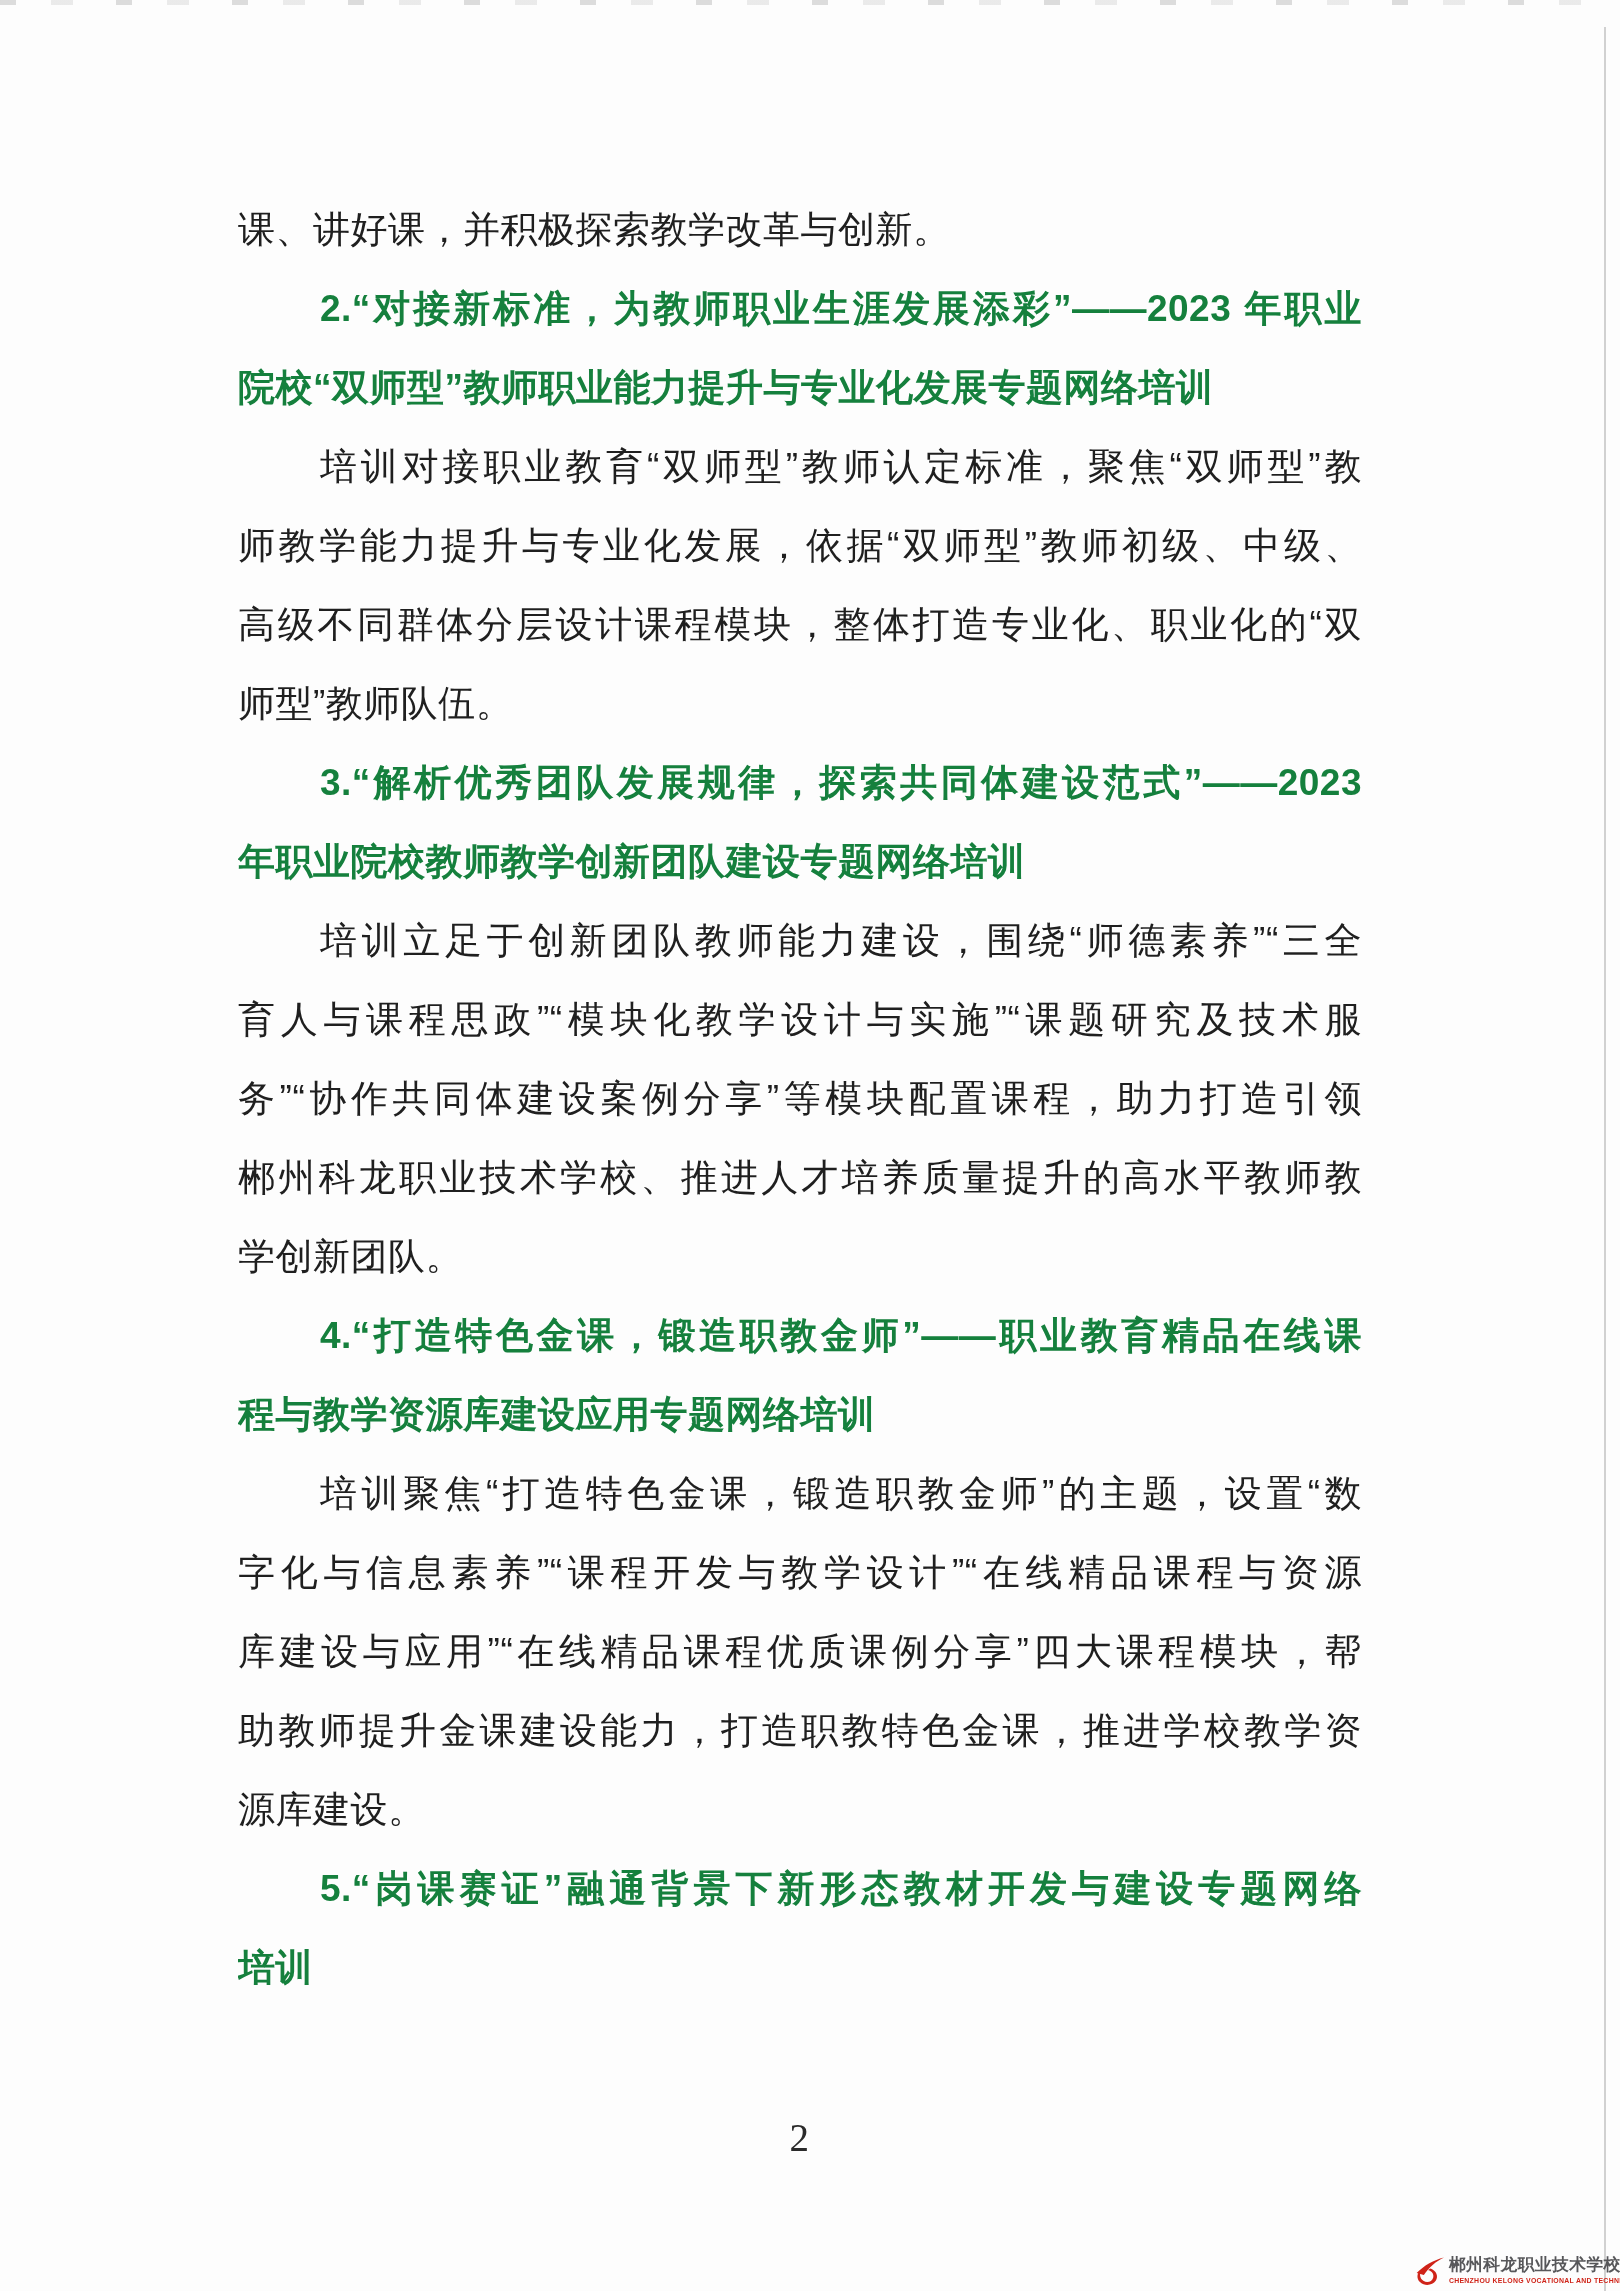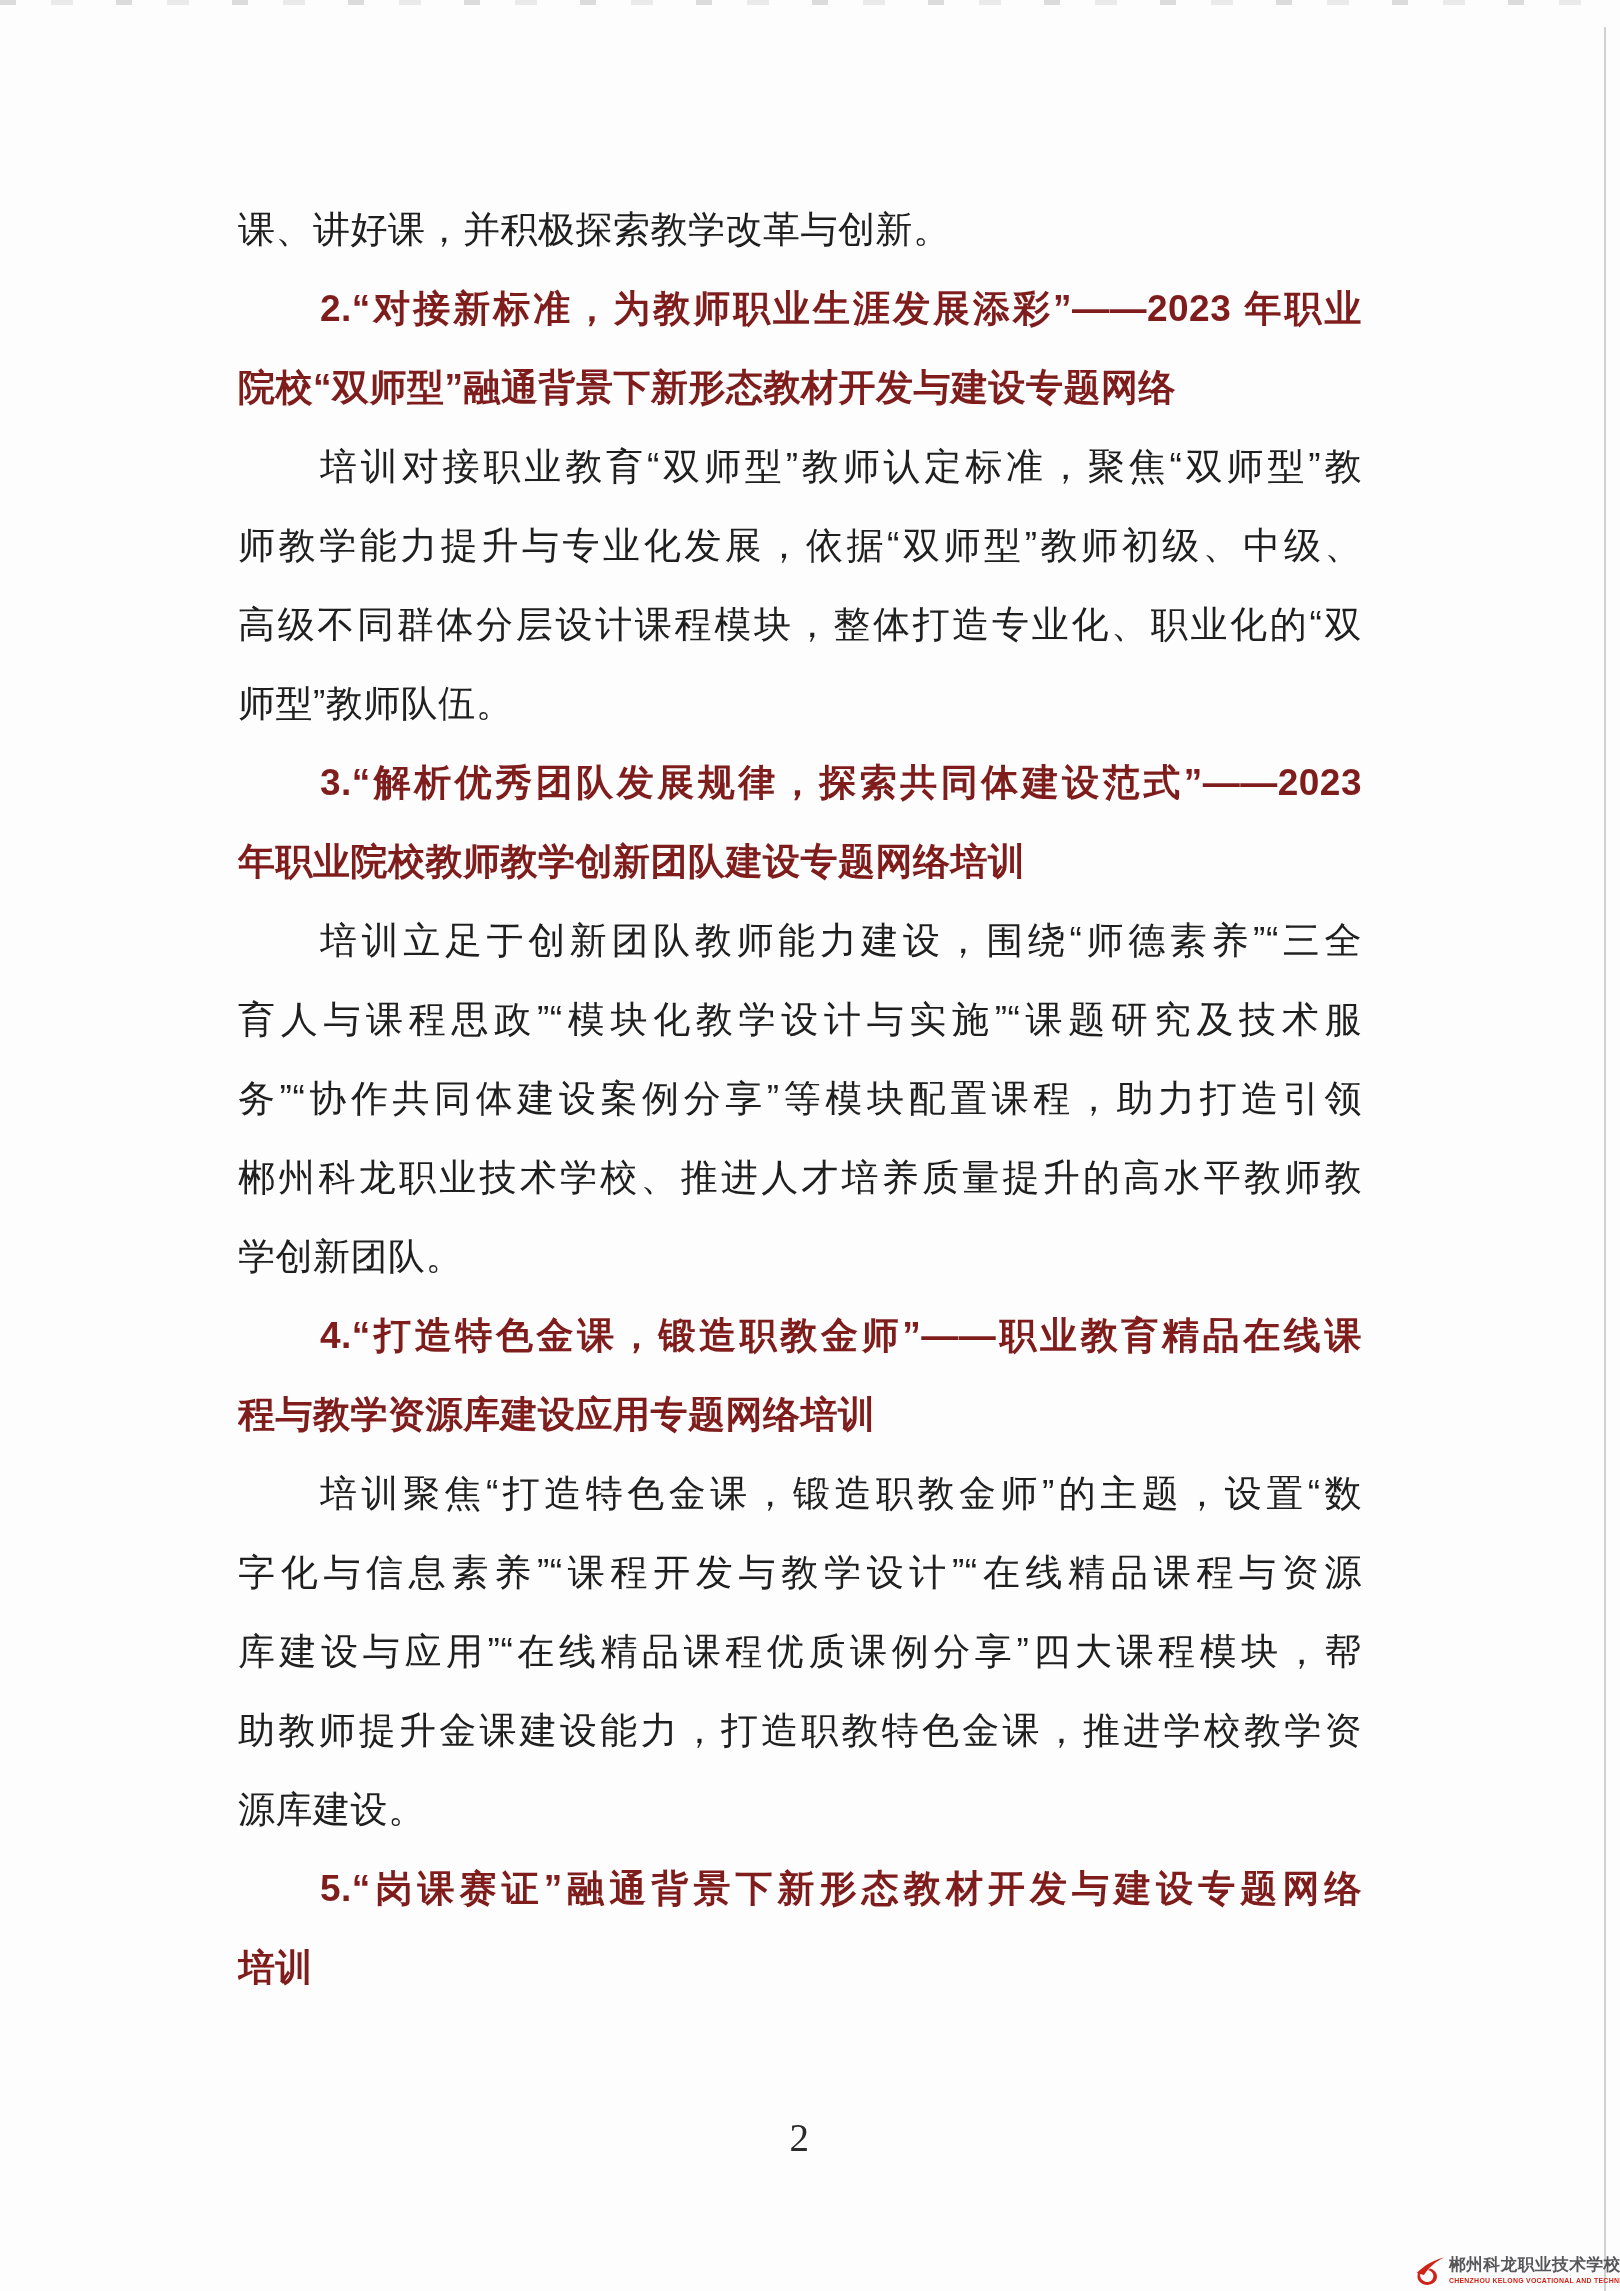--- a/index.html
+++ b/index.html
@@ -9,21 +9,21 @@
   .top-noise{position:absolute;top:0;left:0;right:13.7px;height:4.9px;
     background:repeating-linear-gradient(90deg, rgba(70,70,70,0.18) 0 15.7px, rgba(0,0,0,0) 15.7px 51px, rgba(70,70,70,0.10) 51px 73px, rgba(0,0,0,0) 73px 116px);
   }
   
   .right-scanline{position:absolute;top:27.4px;bottom:0;left:1604px;width:2px;background:#c9c9c9;opacity:0.85;}
 
   .textblock{position:absolute;left:238px;top:190px;width:1124px;}
   .line{height:79px;line-height:79px;font-size:37px;color:#1f1f1f;
     font-family:Liberation Sans, sans-serif;
     white-space:nowrap;overflow:hidden;letter-spacing:0.5px;}
-  .b{font-weight:700;color:#7f1d1d;}
+  .b{font-weight:700;color:#15803d;}
   .i{text-indent:82px;}
   .j{text-align:justify;text-align-last:justify;text-justify:inter-character;}
   .l{text-align:left;}
 
   .pagenum{position:absolute;left:0;right:21.6px;top:2115px;text-align:center;
     font-family:"Liberation Serif","DejaVu Serif",serif;font-size:39px;color:#2a2a2a;}
 
   .logo{position:absolute;left:1412px;top:2248px;width:200px;height:43px;display:flex;align-items:center;}
   .logo-mark{width:33px;height:37px;margin-top:3.9px;flex:0 0 auto;}
   .logo-text{margin-left:3.9px;display:flex;flex-direction:column;}
@@ -36,21 +36,21 @@
 <body>
 
 <div class="page">
 
   <div class="top-noise"></div>
   <div class="right-scanline"></div>
 
   <div class="textblock">
     <div class="line l">课、讲好课，并积极探索教学改革与创新。</div>
     <div class="line b i j">2.“对接新标准，为教师职业生涯发展添彩”——2023 年职业</div>
-    <div class="line b l">院校“双师型”融通背景下新形态教材开发与建设专题网络</div>
+    <div class="line b l">院校“双师型”教师职业能力提升与专业化发展专题网络培训</div>
     <div class="line i j">培训对接职业教育“双师型”教师认定标准，聚焦“双师型”教</div>
     <div class="line j">师教学能力提升与专业化发展，依据“双师型”教师初级、中级、</div>
     <div class="line j">高级不同群体分层设计课程模块，整体打造专业化、职业化的“双</div>
     <div class="line l">师型”教师队伍。</div>
     <div class="line b i j">3.“解析优秀团队发展规律，探索共同体建设范式”——2023</div>
     <div class="line b l">年职业院校教师教学创新团队建设专题网络培训</div>
     <div class="line i j">培训立足于创新团队教师能力建设，围绕“师德素养”“三全</div>
     <div class="line j">育人与课程思政”“模块化教学设计与实施”“课题研究及技术服</div>
     <div class="line j">务”“协作共同体建设案例分享”等模块配置课程，助力打造引领</div>
     <div class="line j">郴州科龙职业技术学校、推进人才培养质量提升的高水平教师教</div>

